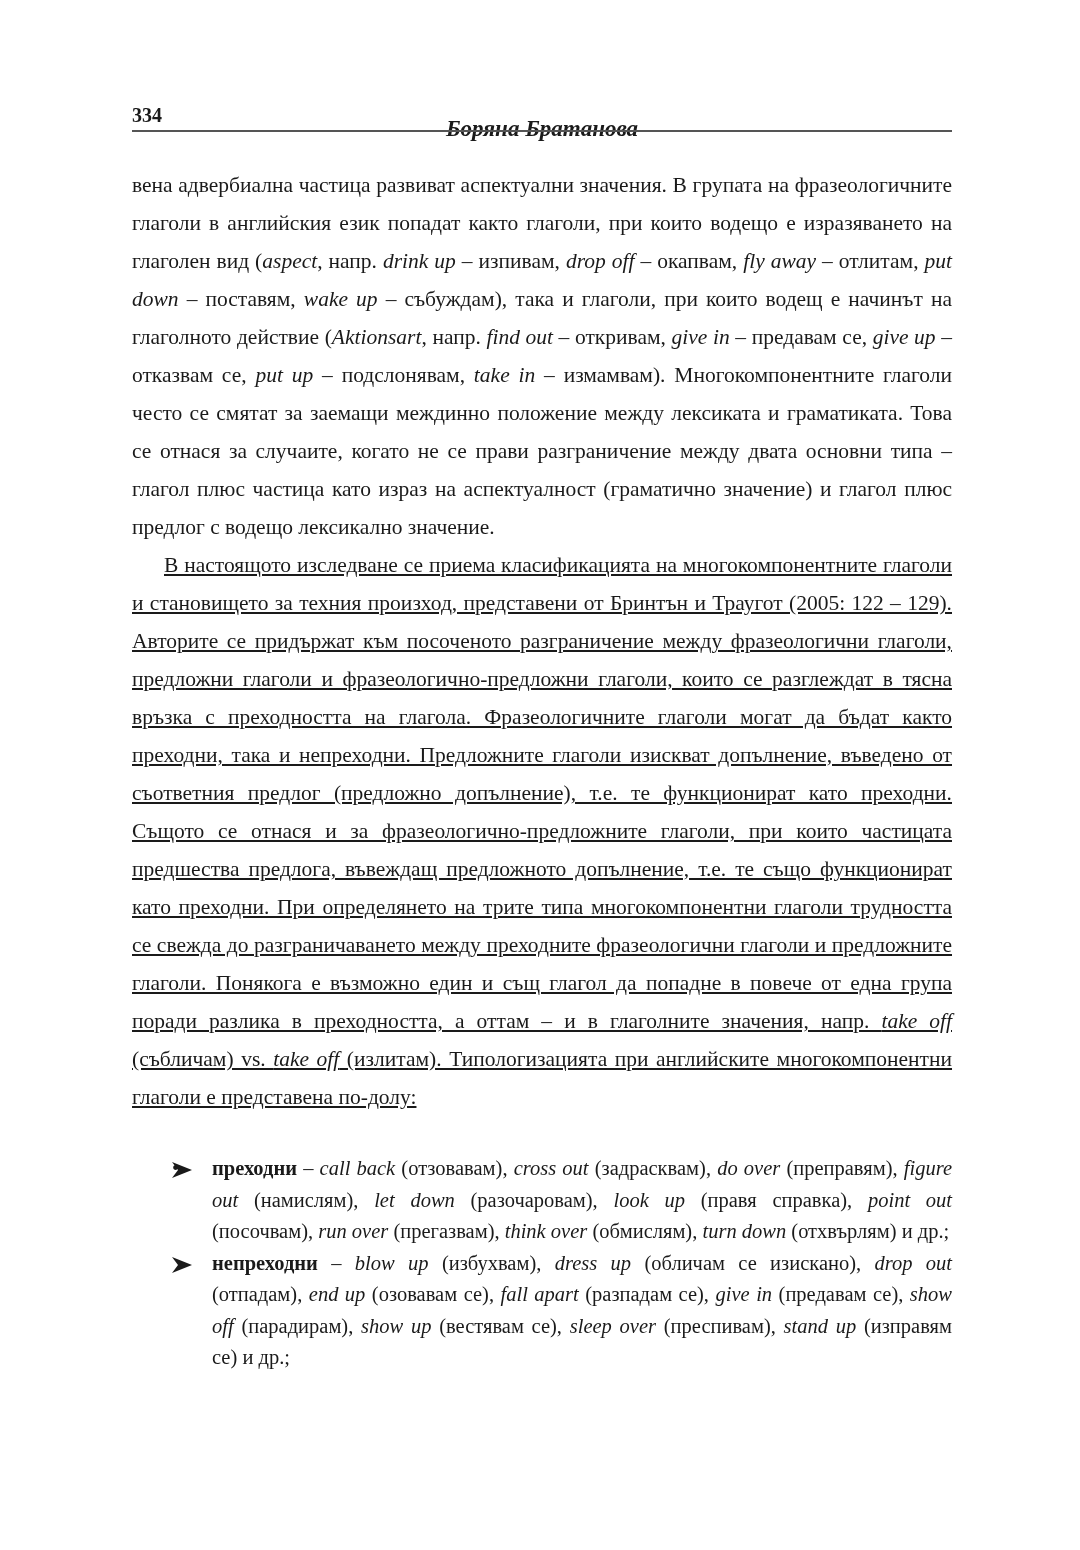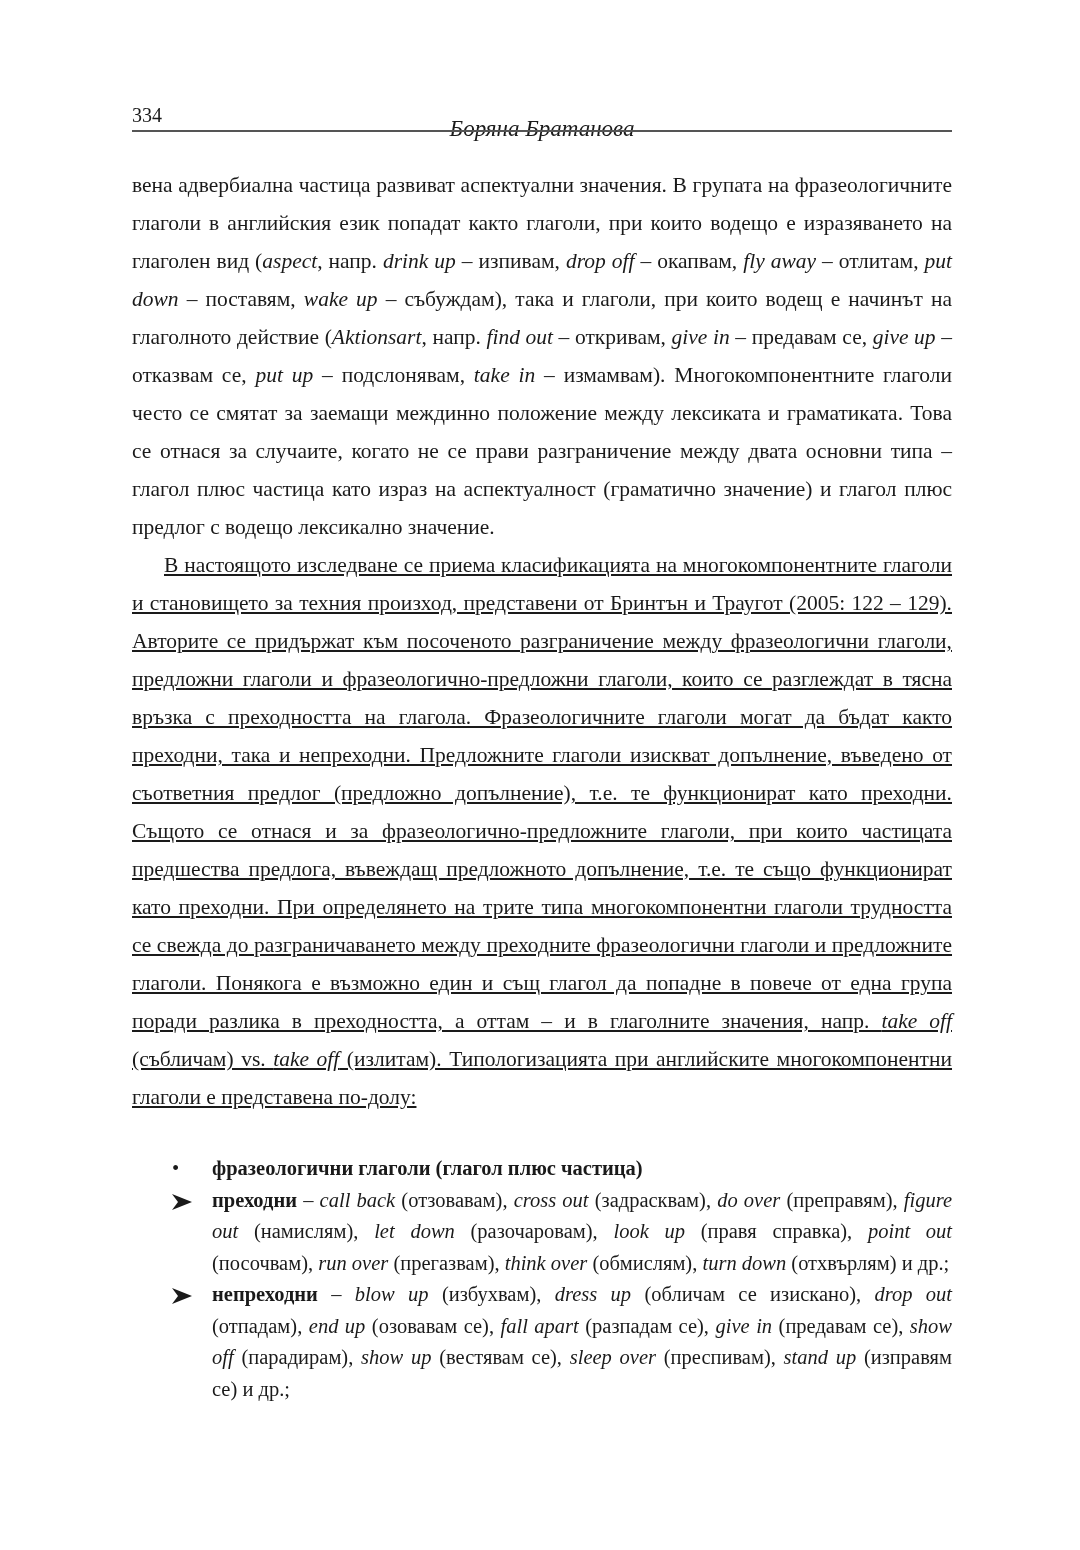--- a/index.html
+++ b/index.html
@@ -1,18 +1,18 @@
 <!DOCTYPE html>
 <html><head>
 <meta charset="utf-8">
 <style>
   html, body { margin:0; padding:0; background:#ffffff; }
   body { width:1080px; height:1550px; position:relative; overflow:hidden;
          font-family:"Liberation Serif","DejaVu Serif",serif; color:#1a1a1a; }
-  .header { position:absolute; left:132px; top:100px; width:820px; height:30px; }
+  .header { position:absolute; left:132px; top:100px; width:820px; height:30px;font-weight:bold; }
   .page-num { position:absolute; left:0; top:4px; font-size:20px; }
   .running-head { position:absolute; left:0; right:0; top:4px; text-align:center; font-size:23px; font-style:italic;margin-top:12px; }
   .rule { position:absolute; left:132px; top:130px; width:820px; height:2px; background:#555; }
   .body { position:absolute; left:132px; top:166px; width:820px; font-size:21.5px; line-height:38px; text-align:justify; }
   .body p { margin:0; }
   .indent { text-indent:32px;text-decoration:underline; }
   i { font-style:italic; }
   .list { position:absolute; left:132px; top:1153px; width:820px; font-size:20.5px; line-height:31.5px; }
   .item { position:relative; padding-left:80px; text-align:justify; }
   .marker { position:absolute; left:40px; top:0; }
@@ -30,21 +30,20 @@
 <div class="rule"></div>
 
 <div class="body">
   <p><span>вена адвербиална частица развиват аспектуални значения. В групата на фразеологичните глаголи в английския език попадат както глаголи, при които водещо е изразяването на глаголен вид (</span><i>aspect</i><span>, напр. </span><i>drink up</i><span> – изпивам, </span><i>drop off</i><span> – окапвам, </span><i>fly away</i><span> – отлитам, </span><i>put down</i><span> – поставям, </span><i>wake up</i><span> – събуждам), така и глаголи, при които водещ е начинът на глаголното действие (</span><i>Aktionsart</i><span>, напр. </span><i>find out</i><span> – откривам, </span><i>give in</i><span> – предавам се, </span><i>give up</i><span> – отказвам се, </span><i>put up</i><span> – подслонявам, </span><i>take in</i><span> – измамвам). Многокомпонентните глаголи често се смятат за заемащи междинно положение между лексиката и граматиката. Това се отнася за случаите, когато не се прави разграничение между двата основни типа – глагол плюс частица като израз на аспектуалност (граматично значение) и глагол плюс предлог с водещо лексикално значение.</span></p>
   <p class="indent"><span>В настоящото изследване се приема класификацията на многокомпонентните глаголи и становището за техния произход, представени от Бринтън и Траугот (2005: 122 – 129). Авторите се придържат към посоченото разграничение между фразеологични глаголи, предложни глаголи и фразеологично-предложни глаголи, които се разглеждат в тясна връзка с преходността на глагола. Фразеологичните глаголи могат да бъдат както преходни, така и непреходни. Предложните глаголи изискват допълнение, въведено от съответния предлог (предложно допълнение), т.е. те функционират като преходни. Същото се отнася и за фразеологично-предложните глаголи, при които частицата предшества предлога, въвеждащ предложното допълнение, т.е. те също функционират като преходни. При определянето на трите типа многокомпонентни глаголи трудността се свежда до разграничаването между преходните фразеологични глаголи и предложните глаголи. Понякога е възможно един и същ глагол да попадне в повече от една група поради разлика в преходността, а оттам – и в глаголните значения, напр. </span><i>take off</i><span> (събличам) vs. </span><i>take off</i><span> (излитам). Типологизацията при английските многокомпонентни глаголи е представена по-долу:</span></p>
 </div>
 
 <div class="list">
   <div class="item">
     <span class="marker">•</span>
-    <b>фразеологични глаголи (глагол плюс частица)</b>
   </div>
   <div class="item">
     <span class="arrow">
         <svg width="20" height="16" viewBox="0 0 20 16">
           <path d="M0 0 L20 8 L0 16 L6 8 Z" fill="#1a1a1a"></path>
         </svg>
       </span>
     <b>преходни</b><span> – </span><i>call back</i><span> (отзовавам), </span><i>cross out</i><span> (задрасквам), </span><i>do over</i><span> (преправям), </span><i>figure out</i><span> (намислям), </span><i>let down</i><span> (разочаровам), </span><i>look up</i><span> (правя справка), </span><i>point out</i><span> (посочвам), </span><i>run over</i><span> (прегазвам), </span><i>think over</i><span> (обмислям), </span><i>turn down</i><span> (отхвърлям) и др.;</span>
   </div>
   <div class="item">

